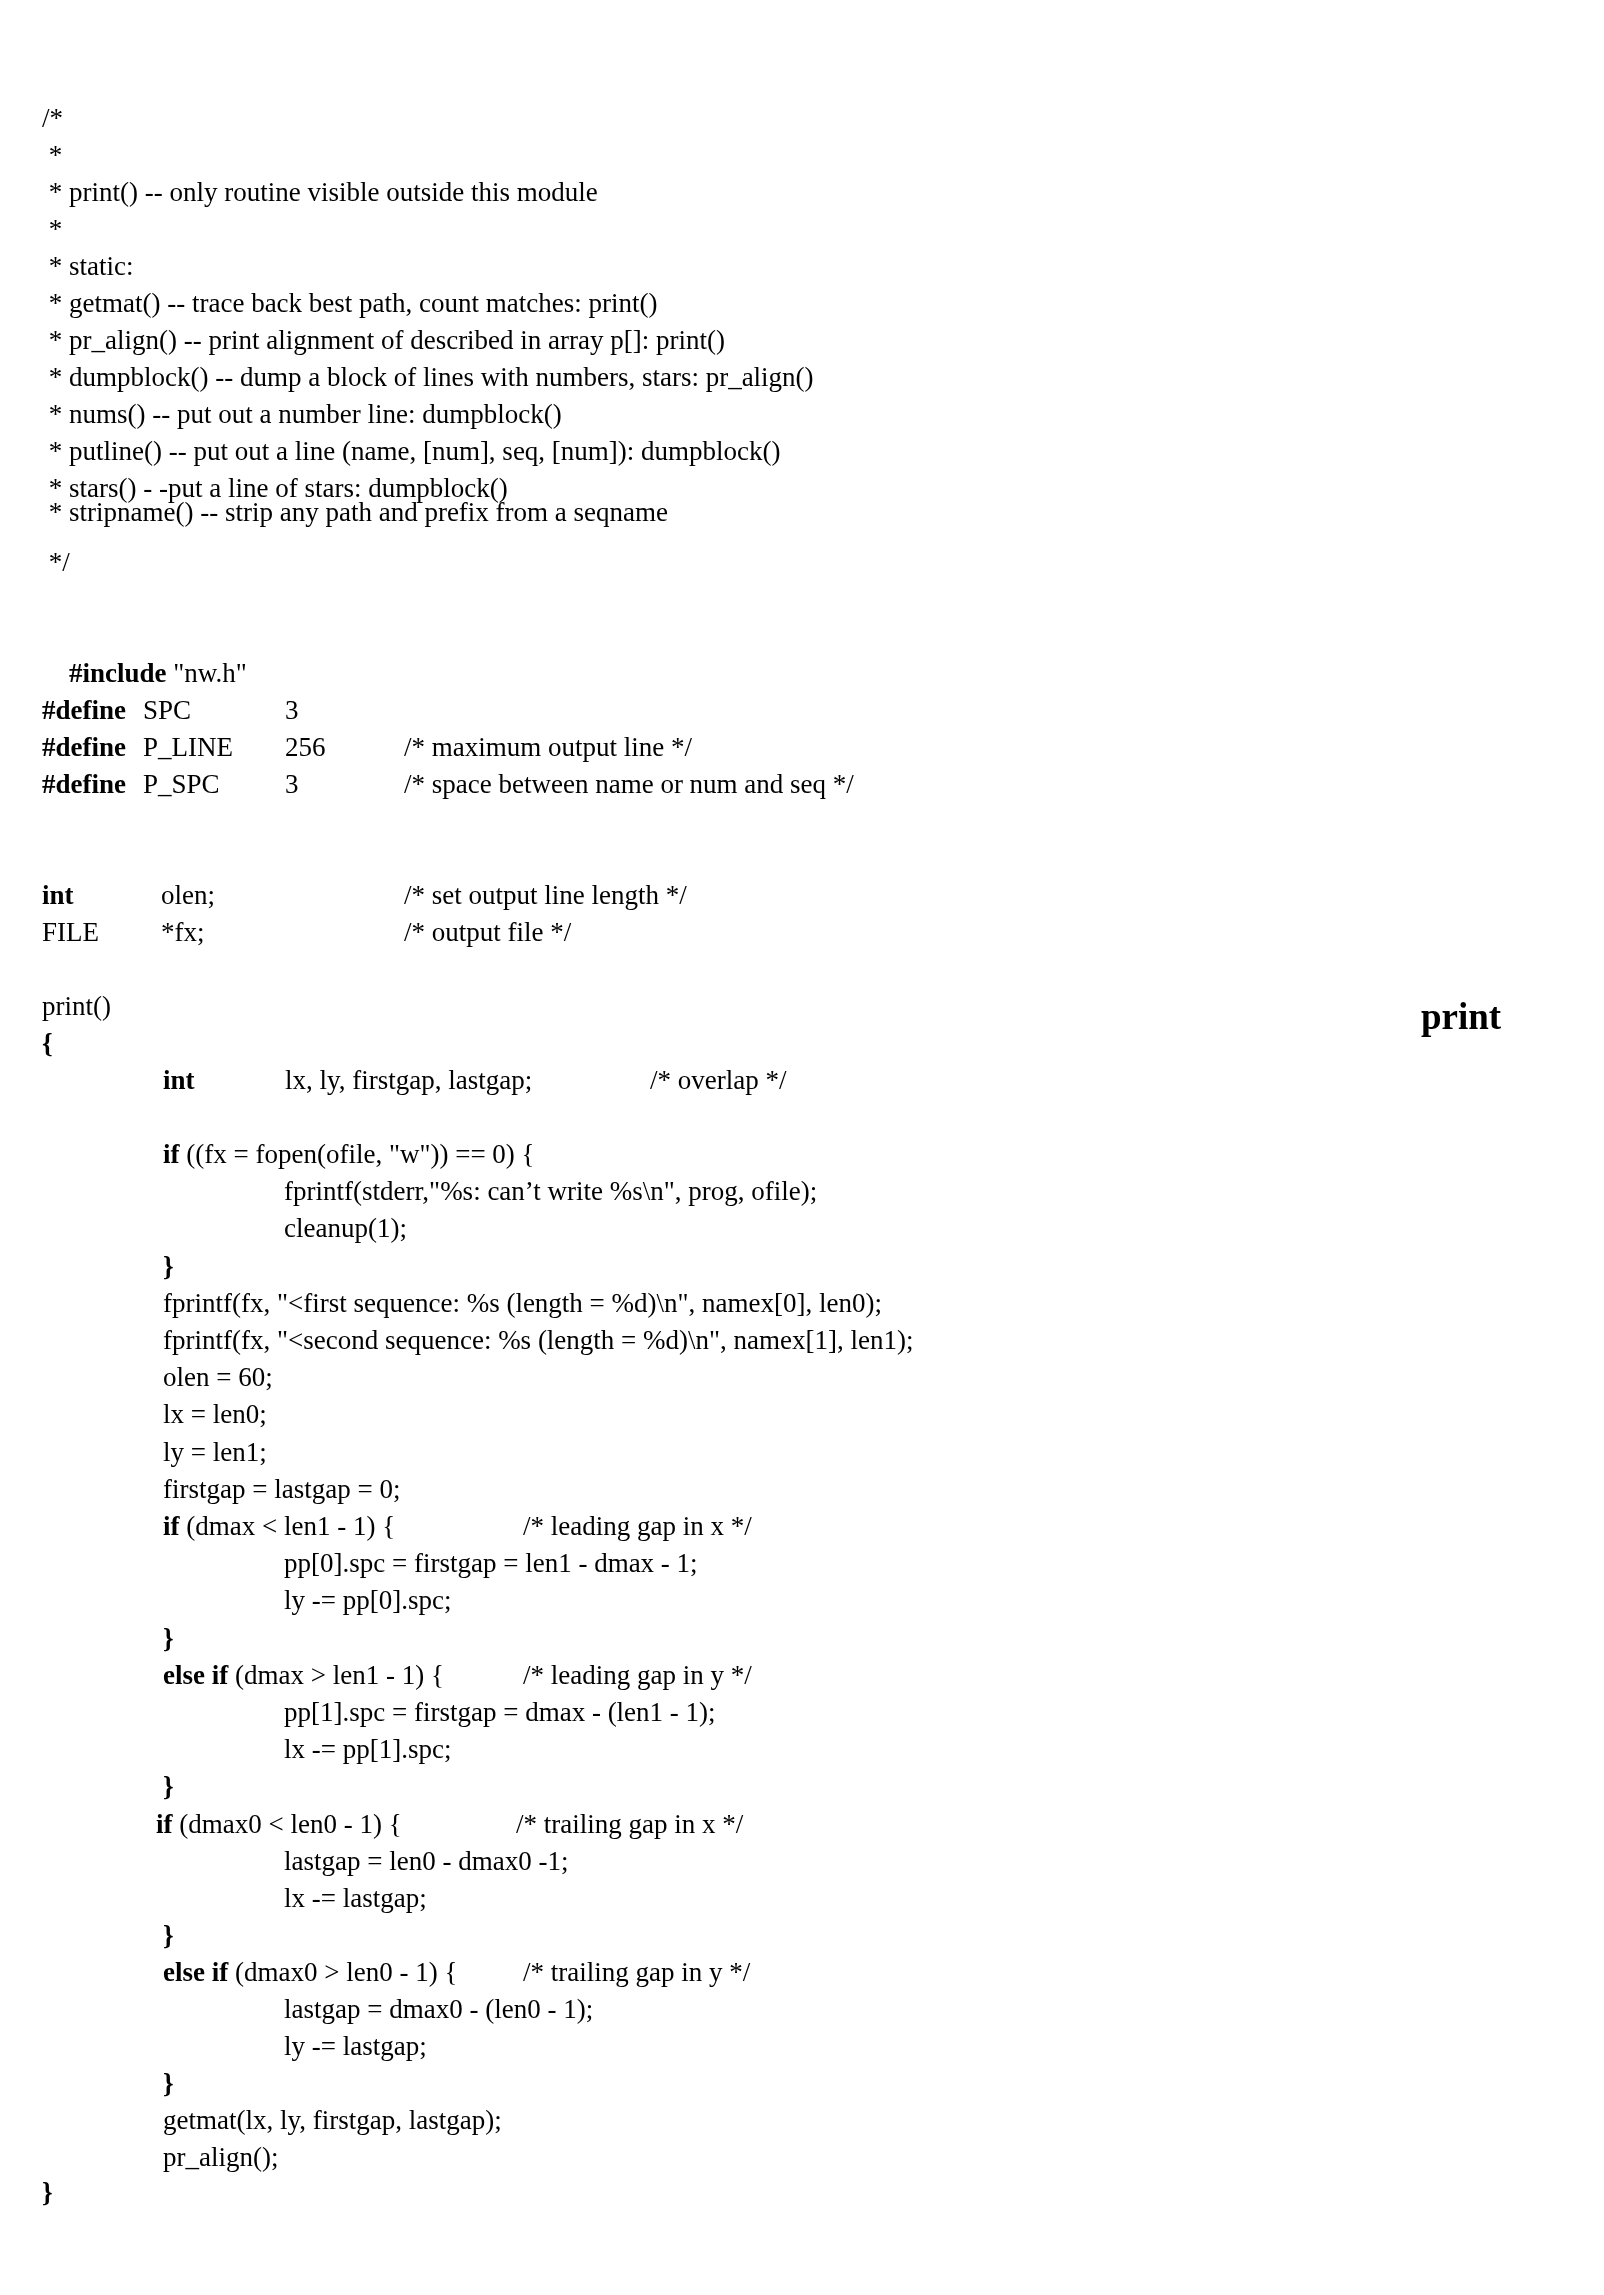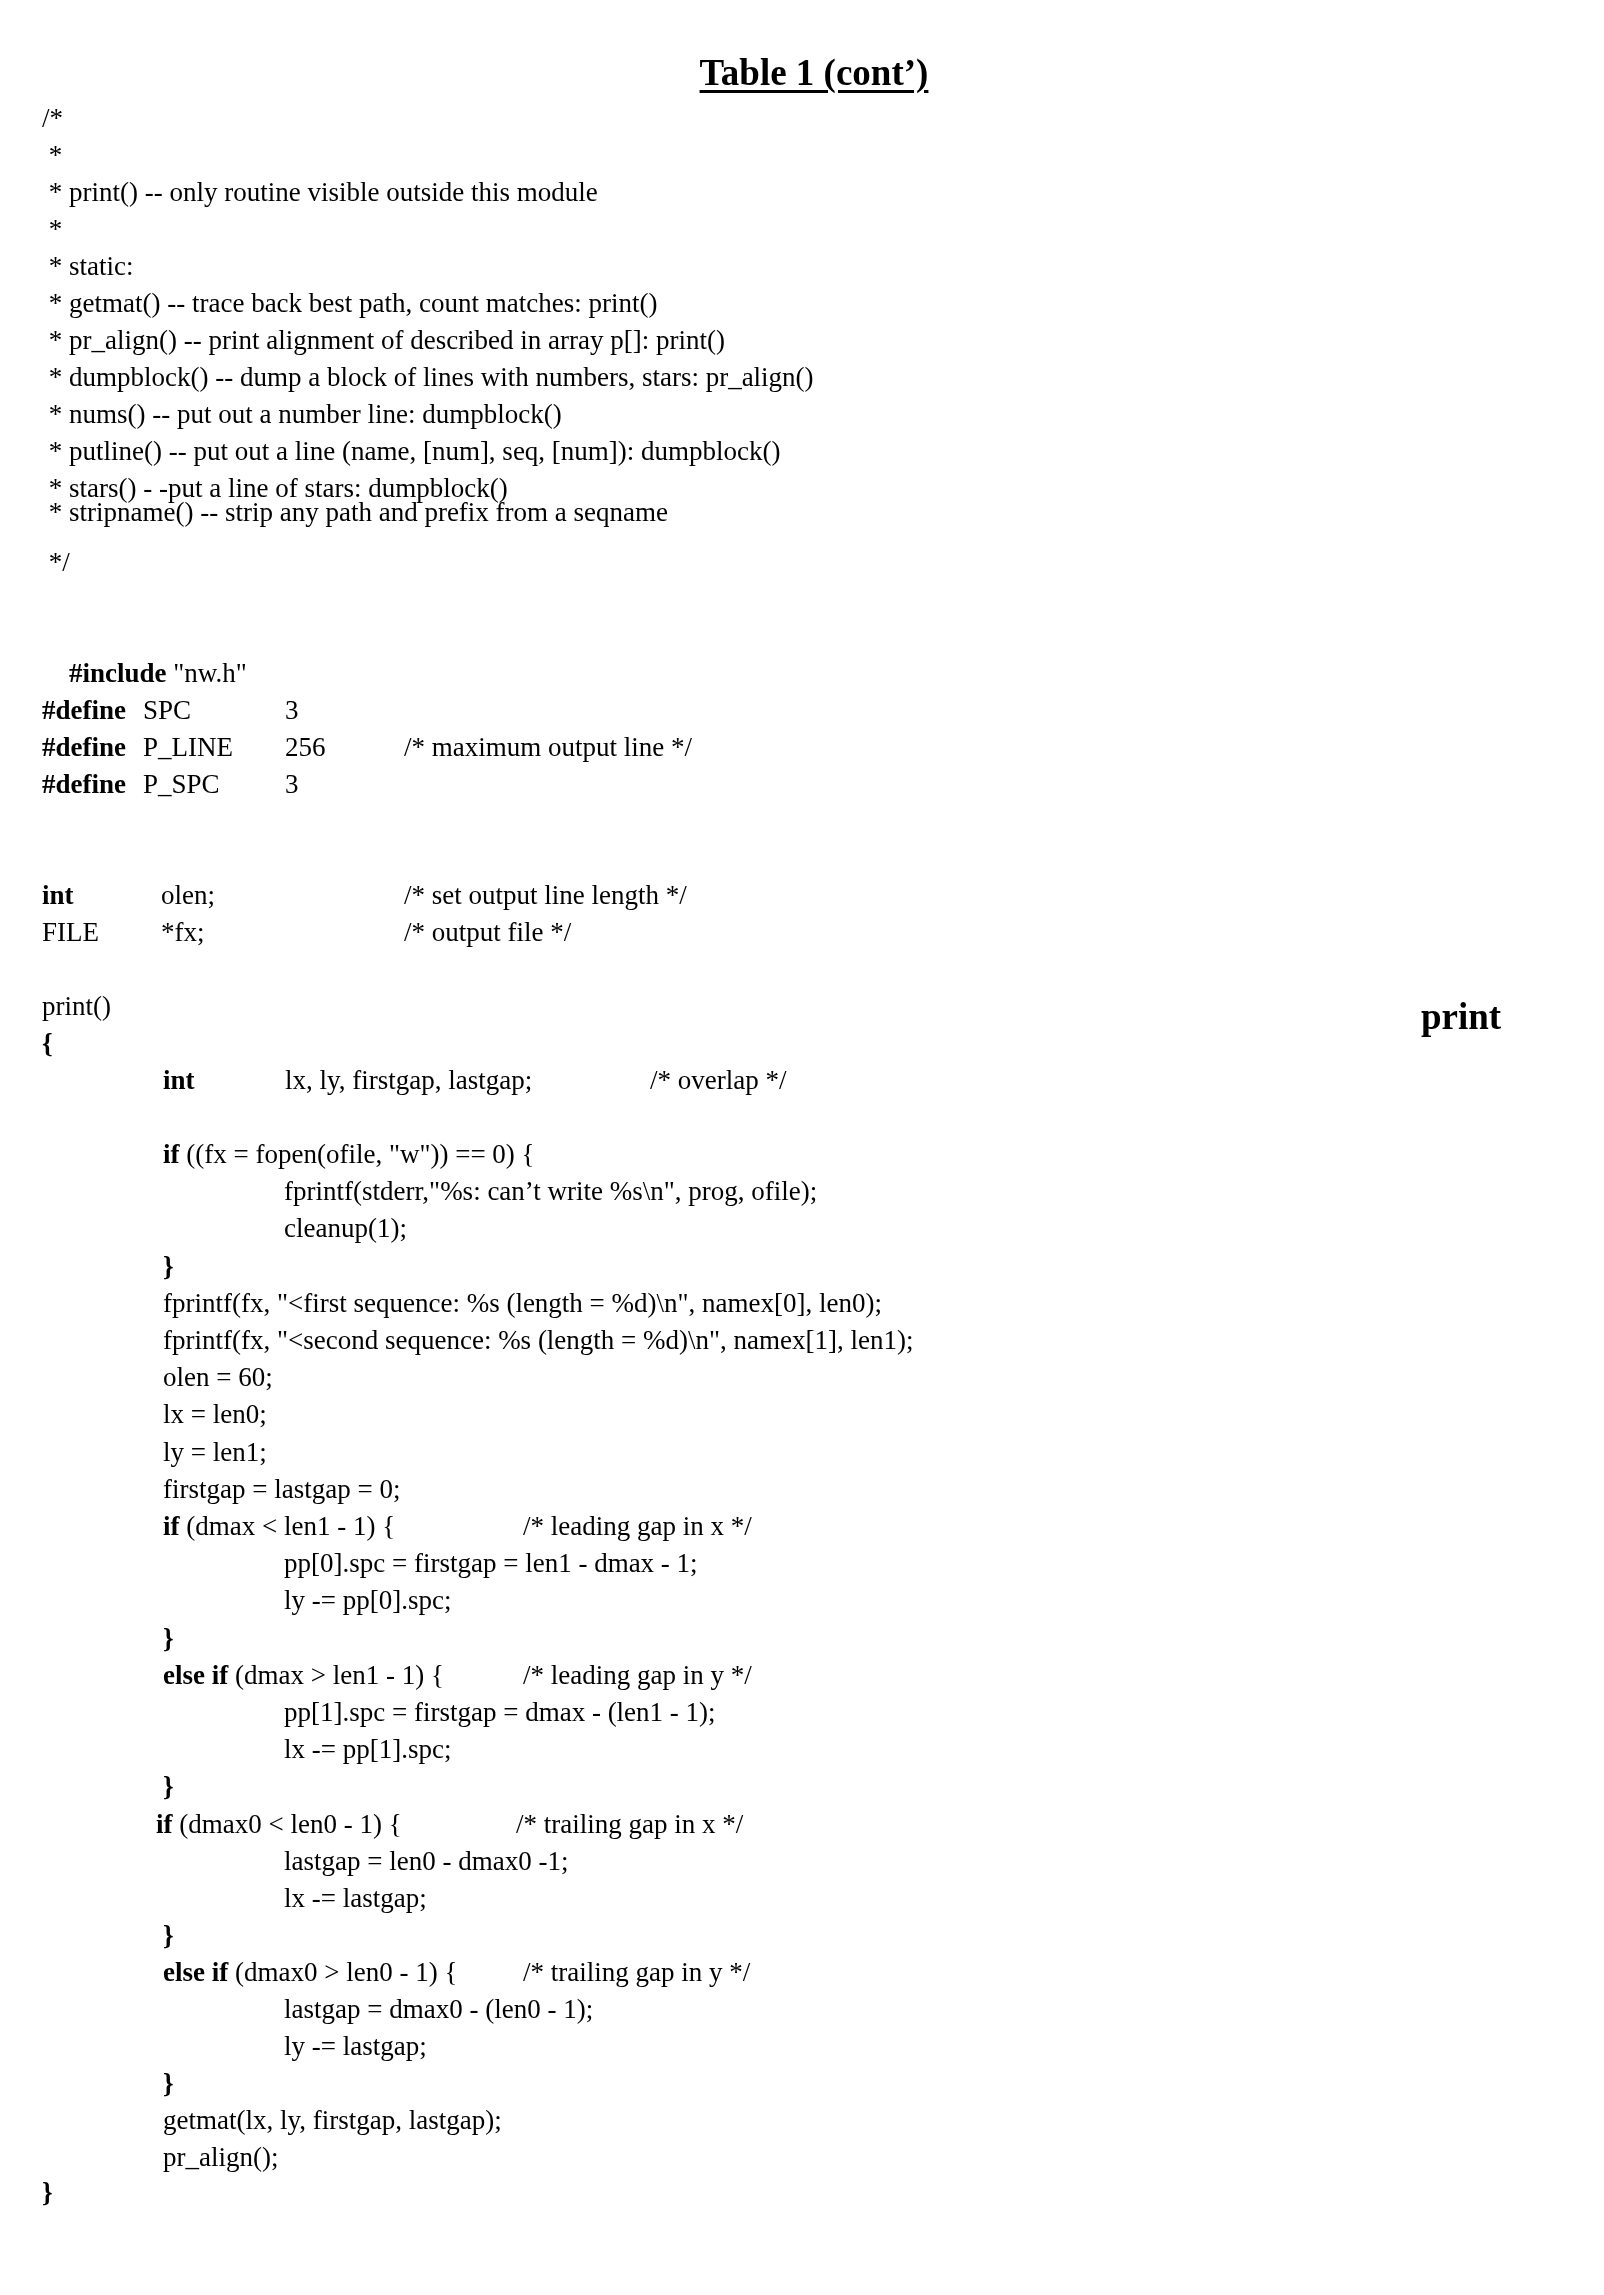--- a/index.html
+++ b/index.html
@@ -22,21 +22,20 @@
     .seg { position: absolute; top: 0; white-space: pre; }
     .side-label {
       position: absolute; left: 1421px; top: 994px;
       font-size: 37px; font-weight: bold; line-height: 45px;
     }
   </style>
 </head>
 <body>
 
 <div class="page">
-  <div class="title"><span>Table 1 (cont’)</span></div>
 
   <div class="side-label">print</div>
 
   <div>
     <div class="line" style="left:42px; top:100px;">/*</div>
     <div class="line" style="left:42px; top:137px;"> *</div>
     <div class="line" style="left:42px; top:174px;"> * print() -- only routine visible outside this module</div>
     <div class="line" style="left:42px; top:211px;"> *</div>
     <div class="line" style="left:42px; top:248px;"> * static:</div>
     <div class="line" style="left:42px; top:285px;"> * getmat() -- trace back best path, count matches: print()</div>
@@ -62,20 +61,21 @@
   <div class="line" style="left:42px; top:729px; width:966px;">
     <span class="seg b" style="left:0;">#define</span>
     <span class="seg" style="left:101px;">P_LINE</span>
     <span class="seg" style="left:243px;">256</span>
     <span class="seg" style="left:362px;">/* maximum output line */</span>
   </div>
   <div class="line" style="left:42px; top:766px; width:966px;">
     <span class="seg b" style="left:0;">#define</span>
     <span class="seg" style="left:101px;">P_SPC</span>
     <span class="seg" style="left:243px;">3</span>
+    <span class="seg" style="left:362px;">/* space between name or num and seq */</span>
   </div>
 
   <div class="line" style="left:42px; top:877px; width:966px;">
     <span class="seg b" style="left:0;">int</span>
     <span class="seg" style="left:119px;">olen;</span>
     <span class="seg" style="left:362px;">/* set output line length */</span>
   </div>
   <div class="line" style="left:42px; top:914px; width:966px;">
     <span class="seg" style="left:0;">FILE</span>
     <span class="seg" style="left:119px;">*fx;</span>

